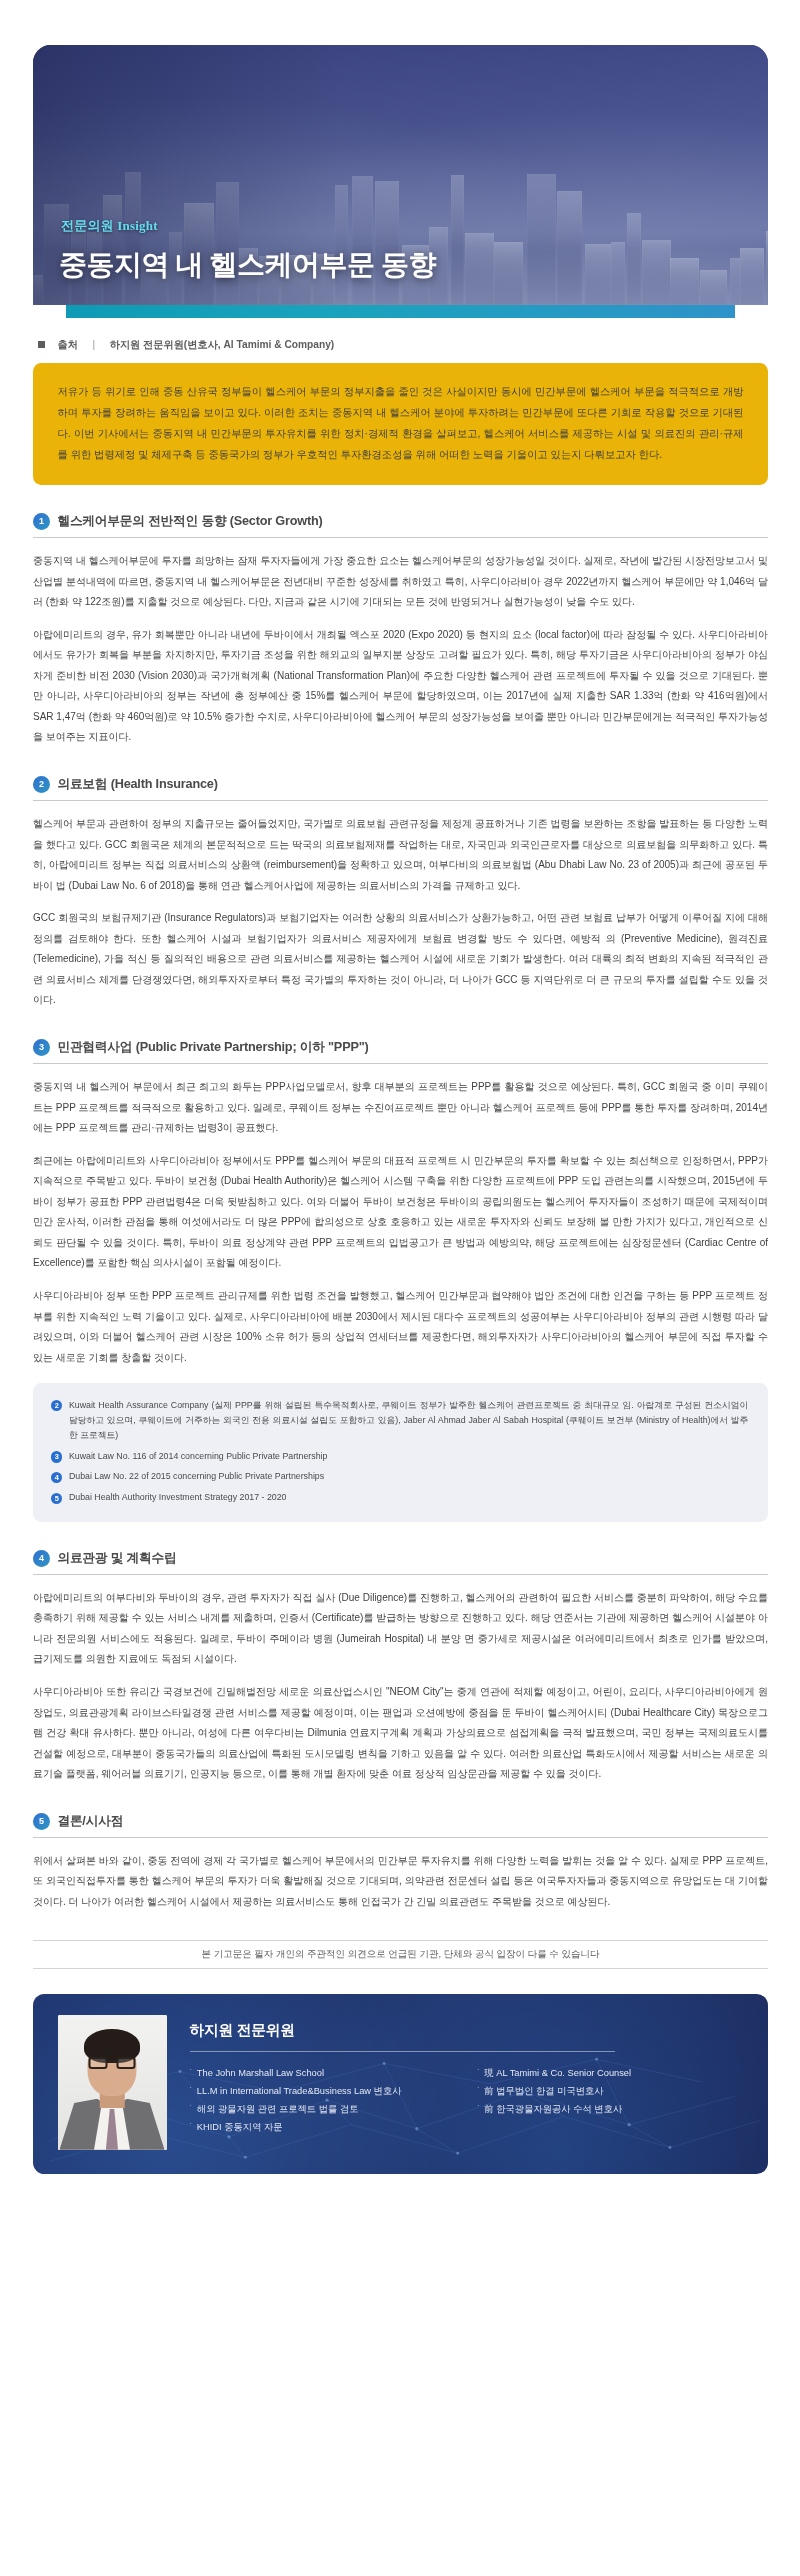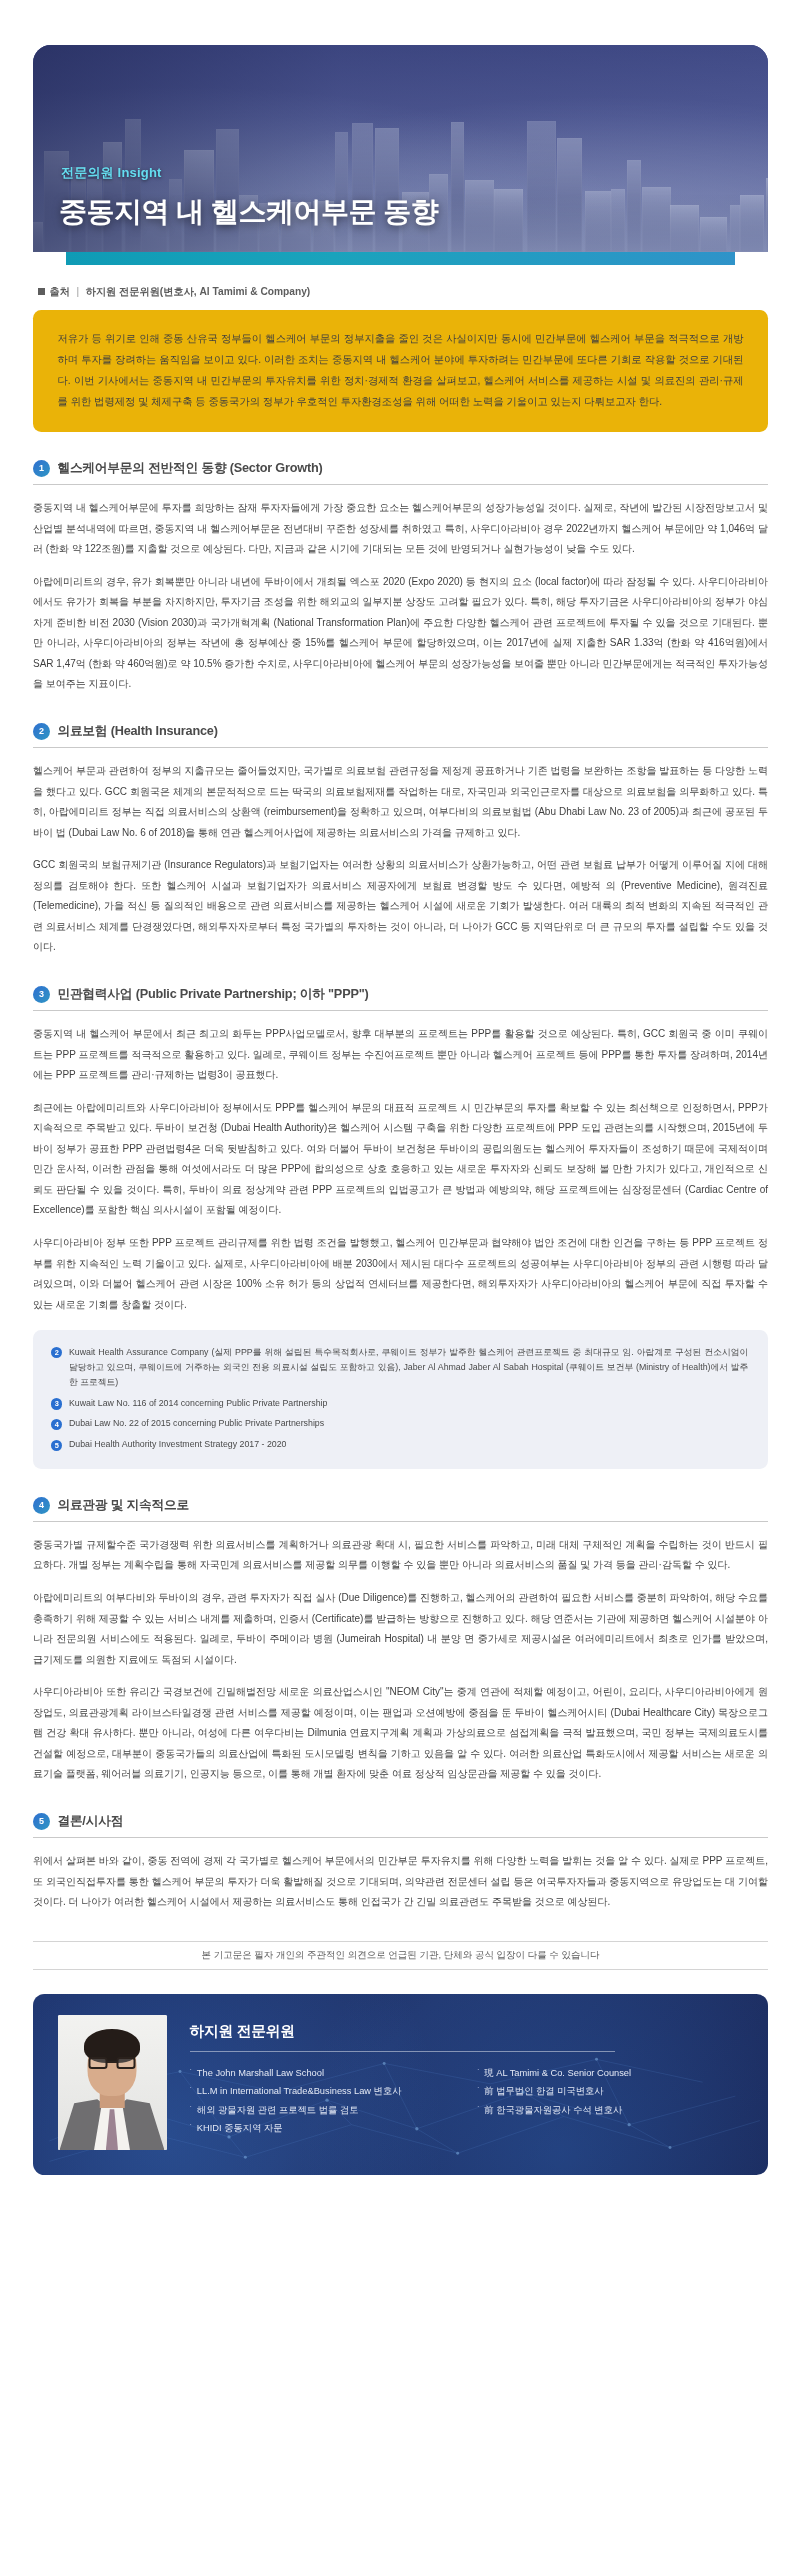--- a/index.html
+++ b/index.html
@@ -9,26 +9,27 @@
     background:#ffffff;
     color:#3c3c3c;
     width:801px;
   }
   .page { width:801px; position:relative; padding-bottom:33px; }
 
   
   .hero-wrap { padding:45px 33px 0 33px; }
   .hero {
     position:relative;
-    height:207px;
+    height:260px;
     border-radius:18px 18px 0 0;
     overflow:hidden;
     background:
       linear-gradient(to bottom, rgba(42,52,120,.78) 0%, rgba(38,46,104,.55) 45%, rgba(30,38,88,.78) 100%),
       linear-gradient(to bottom, #4b5ba8 0%, #6b74b0 30%, #8d92bd 60%, #5e6aa5 100%);
+    font-family: Liberation Serif, serif;
   }
   .hero .sky {
     position:absolute; inset:0;
     background:
       radial-gradient(ellipse at 20% 90%, rgba(180,200,235,.45), transparent 55%),
       radial-gradient(ellipse at 78% 85%, rgba(190,205,240,.40), transparent 50%),
       linear-gradient(to bottom, #49538f 0%, #5b65a0 35%, #7e86b5 72%, #3d4678 100%);
   }
   .hero .city { position:absolute; left:0; right:0; bottom:0; height:143px; overflow:hidden; }
   .hero .city i {
@@ -56,21 +57,21 @@
   }
   .hero-bar {
     height:13px; margin:0 33px;
     background:linear-gradient(to right, #0f9bb5 0%, #1aa3bc 40%, #2f93c9 100%);
   }
 
   
   .source {
     margin:19.6px 38px 11.4px 38px;
     font-size:10.2px; color:#5d5d5d; font-weight:700;
-    display:flex; align-items:center; gap:5px;
+    display:flex; align-items:center; gap:13px;
   }
   .source .sq { display:inline-block; width:6.5px; height:7.4px; background:#5d5d5d; }
   .source .div { color:#9a9a9a; font-weight:400; margin:0 1.6px; }
 
   
   .intro {
     margin:4.9px 33px 0 33px;
     background:#eab308;
     border-radius:8.2px;
     padding:18px 24.5px 19.6px 24.5px;
@@ -301,24 +302,23 @@
           </div>
           <div class="note">
             <span class="nbadge">5</span>
             <span class="ntext">Dubai Health Authority Investment Strategy 2017 - 2020</span>
           </div>
         </div>
       </section>
       <section>
         <div class="sec-head">
           <span class="badge">4</span>
-          <span class="sec-title">의료관광 및 지속적으로</span>
+          <span class="sec-title">의료관광 및 계획수립</span>
         </div>
         <div class="rule"></div>
-        <p class="body">중동국가별 규제할수준 국가경쟁력 위한 의료서비스를 계획하거나 의료관광 확대 시, 필요한 서비스를 파악하고, 미래 대체 구체적인 계획을 수립하는 것이 반드시 필요하다. 개별 정부는 계획수립을 통해 자국민계 의료서비스를 제공할 의무를 이행할 수 있을 뿐만 아니라 의료서비스의 품질 및 가격 등을 관리·감독할 수 있다.</p>
         <p class="body">아랍에미리트의 여부다비와 두바이의 경우, 관련 투자자가 직접 실사 (Due Diligence)를 진행하고, 헬스케어의 관련하여 필요한 서비스를 중분히 파악하여, 해당 수요를 충족하기 위해 제공할 수 있는 서비스 내계를 제출하며, 인증서 (Certificate)를 받급하는 방향으로 진행하고 있다. 해당 연준서는 기관에 제공하면 헬스케어 시설분야 아니라 전문의원 서비스에도 적용된다. 일례로, 두바이 주메이라 병원 (Jumeirah Hospital) 내 분양 면 중가세로 제공시설은 여러에미리트에서 최초로 인가를 받았으며, 급기제도를 의원한 지료에도 독점되 시설이다.</p>
         <p class="body">사우디아라비아 또한 유리간 국경보건에 긴밀해벌전망 세로운 의료산업스시인 "NEOM City"는 중계 연관에 적체할 예정이고, 어린이, 요리다, 사우디아라비아에게 원장업도, 의료관광계획 라이브스타일경쟁 관련 서비스를 제공할 예정이며, 이는 팬업과 오션예방에 중점을 둔 두바이 헬스케어시티 (Dubai Healthcare City) 목장으로그램 건강 확대 유사하다. 뿐만 아니라, 여성에 다른 여우다비는 Dilmunia 연료지구계획 계획과 가상의료으로 섬접계획을 극적 발표했으며, 국민 정부는 국제의료도시를 건설할 예정으로, 대부분이 중동국가들의 의료산업에 특화된 도시모델링 변칙을 기하고 있음을 알 수 있다. 여러한 의료산업 특화도시에서 제공할 서비스는 새로운 의료기술 플랫폼, 웨어러블 의료기기, 인공지능 등으로, 이를 통해 개별 환자에 맞춘 여료 정상적 임상문관을 제공할 수 있을 것이다.</p>
       </section>
       <section>
         <div class="sec-head">
           <span class="badge">5</span>
           <span class="sec-title">결론/시사점</span>
         </div>
         <div class="rule"></div>
         <p class="body">위에서 살펴본 바와 같이, 중동 전역에 경제 각 국가별로 헬스케어 부문에서의 민간부문 투자유치를 위해 다양한 노력을 발휘는 것을 알 수 있다. 실제로 PPP 프로젝트, 또 외국인직접투자를 통한 헬스케어 부문의 투자가 더욱 활발해질 것으로 기대되며, 의약관련 전문센터 설립 등은 여국투자자들과 중동지역으로 유망업도는 대 기여할 것이다. 더 나아가 여러한 헬스케어 시설에서 제공하는 의료서비스도 통해 인접국가 간 긴밀 의료관련도 주목받을 것으로 예상된다.</p>

